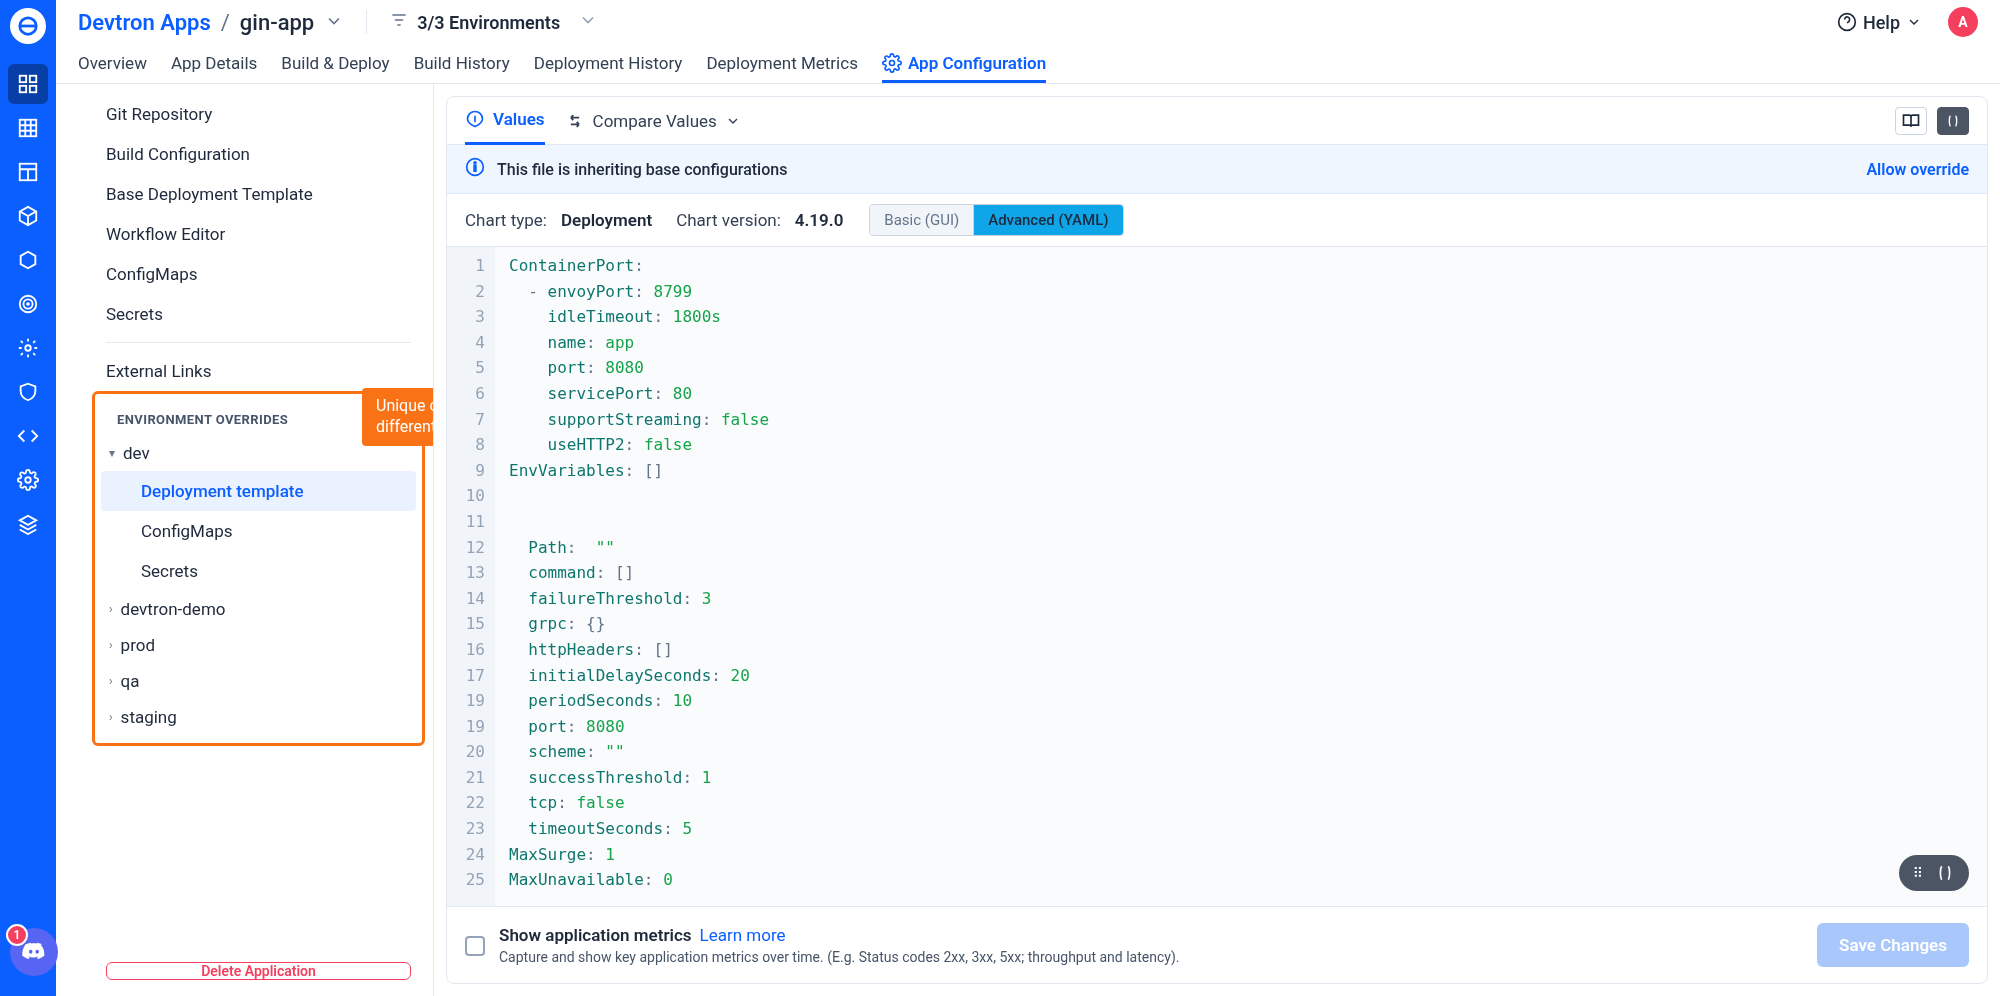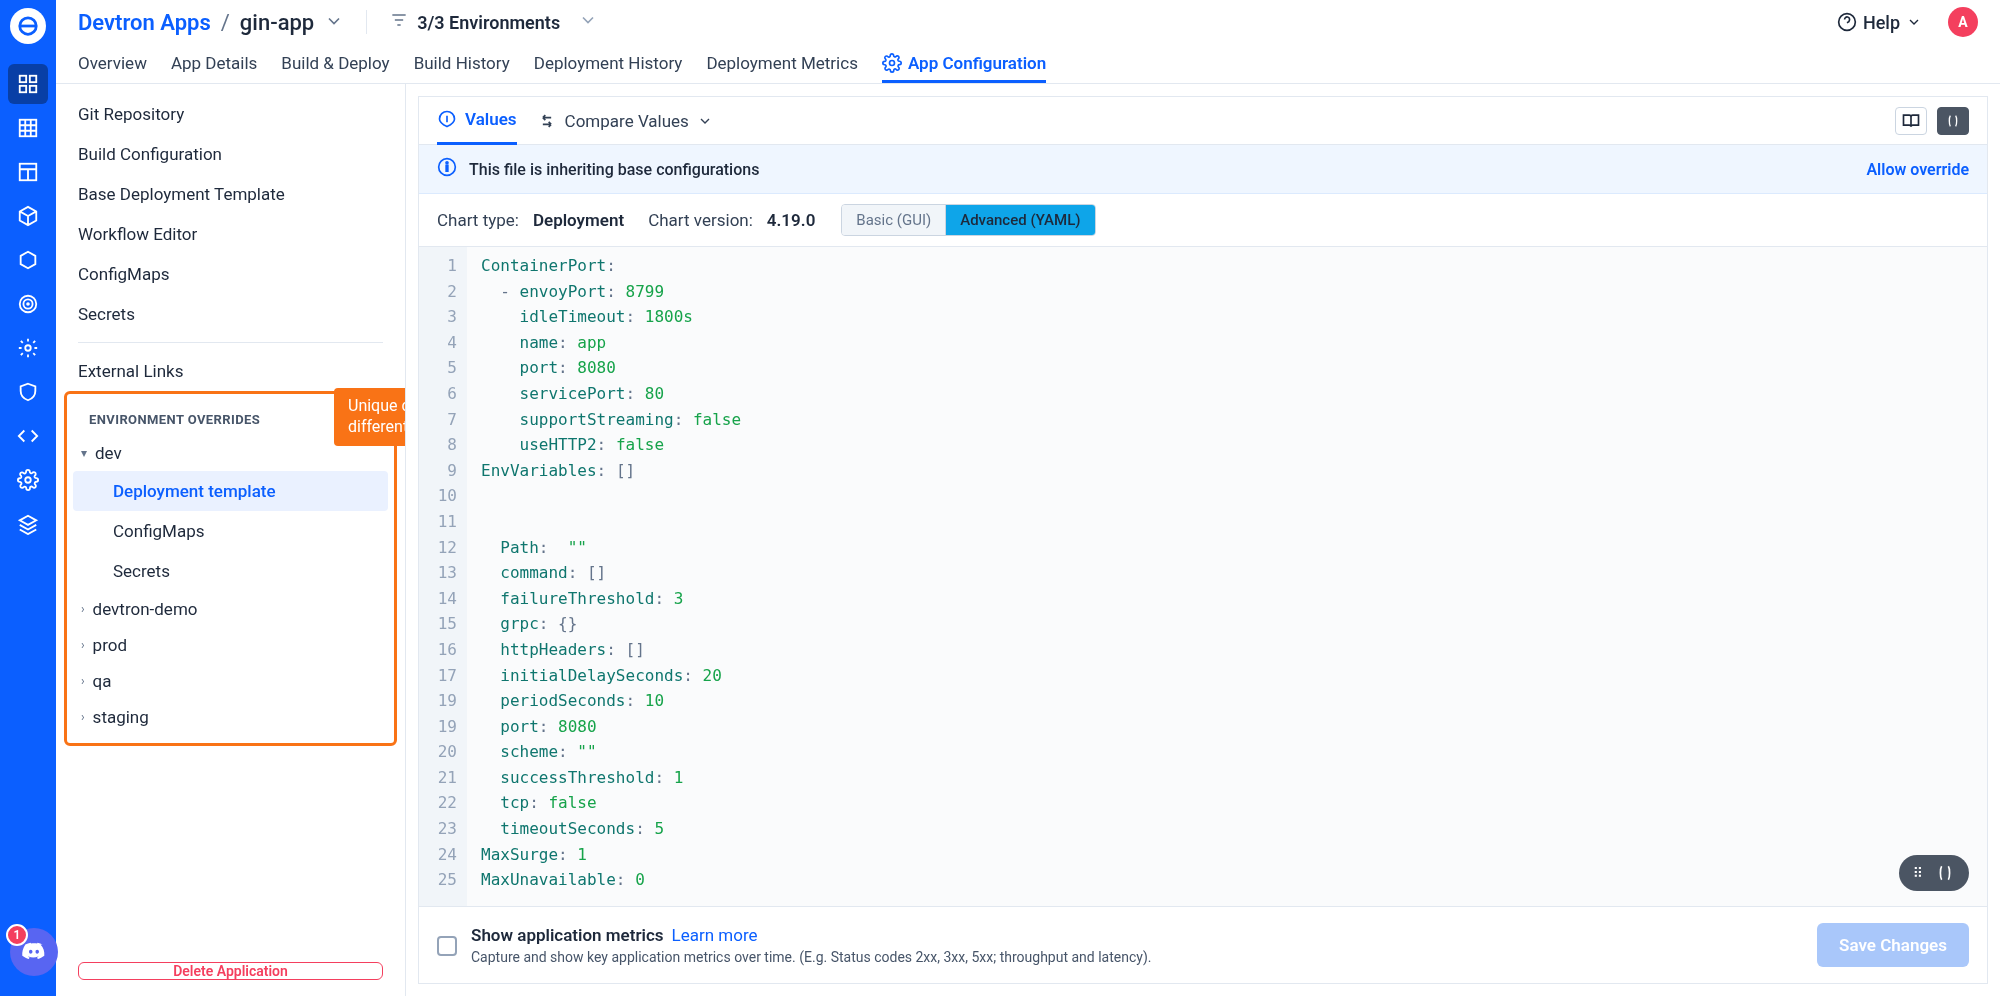--- a/index.html
+++ b/index.html
@@ -97,21 +97,21 @@
 
 
 .body { flex:1; display:flex; min-height:0;}
 
 
 .cfg-side {
   width: 350px;
   border-right: 1px solid #e2e8f0;
   padding-top: 10px;
   overflow-y:auto;
-  display:flex;flex-direction:column;
+  display:flex;flex-direction:column;margin-left:28px;
 }
 .cfg-side .side-item {
   padding: 10px 22px;
   font-size:17px;
   color:#1e293b;
   cursor:pointer;
 }
 .cfg-side .side-sep { height:1px;background:#e2e8f0;margin:8px 22px;}
 .cfg-side .side-header{
   font-size:13px;font-weight:700;color:#475569;letter-spacing:0.4px;
@@ -144,21 +144,21 @@
 .cfg-side .delete-btn{
   margin: 14px 22px 16px;
   border:1px solid #f43f5e;border-radius:6px;
   color:#f43f5e;font-weight:600;text-align:center;
   cursor:pointer;
 }
 
 
 .content { flex:1; padding:12px; display:flex; min-width:0;}
 .panel {
-  flex:1; border:1px solid #e2e8f0; border-radius:0;
+  flex:1; border:1px solid #e2e8f0; border-radius:8px;
   display:flex;flex-direction:column;min-height:0;
   position:relative;
 }
 .panel-tabs{
   display:flex;align-items:center;gap:20px;height:48px;padding:0 18px;
   border-bottom:1px solid #e2e8f0;
 }
 .ptab{display:flex;align-items:center;gap:8px;color:#334155;cursor:pointer;font-size:17px;}
 .ptab.active{color:#0b5fff;font-weight:600;border-bottom:3px solid #0b5fff;height:48px;}
 .panel-tabs .tools{margin-left:auto;display:flex;gap:10px;}

